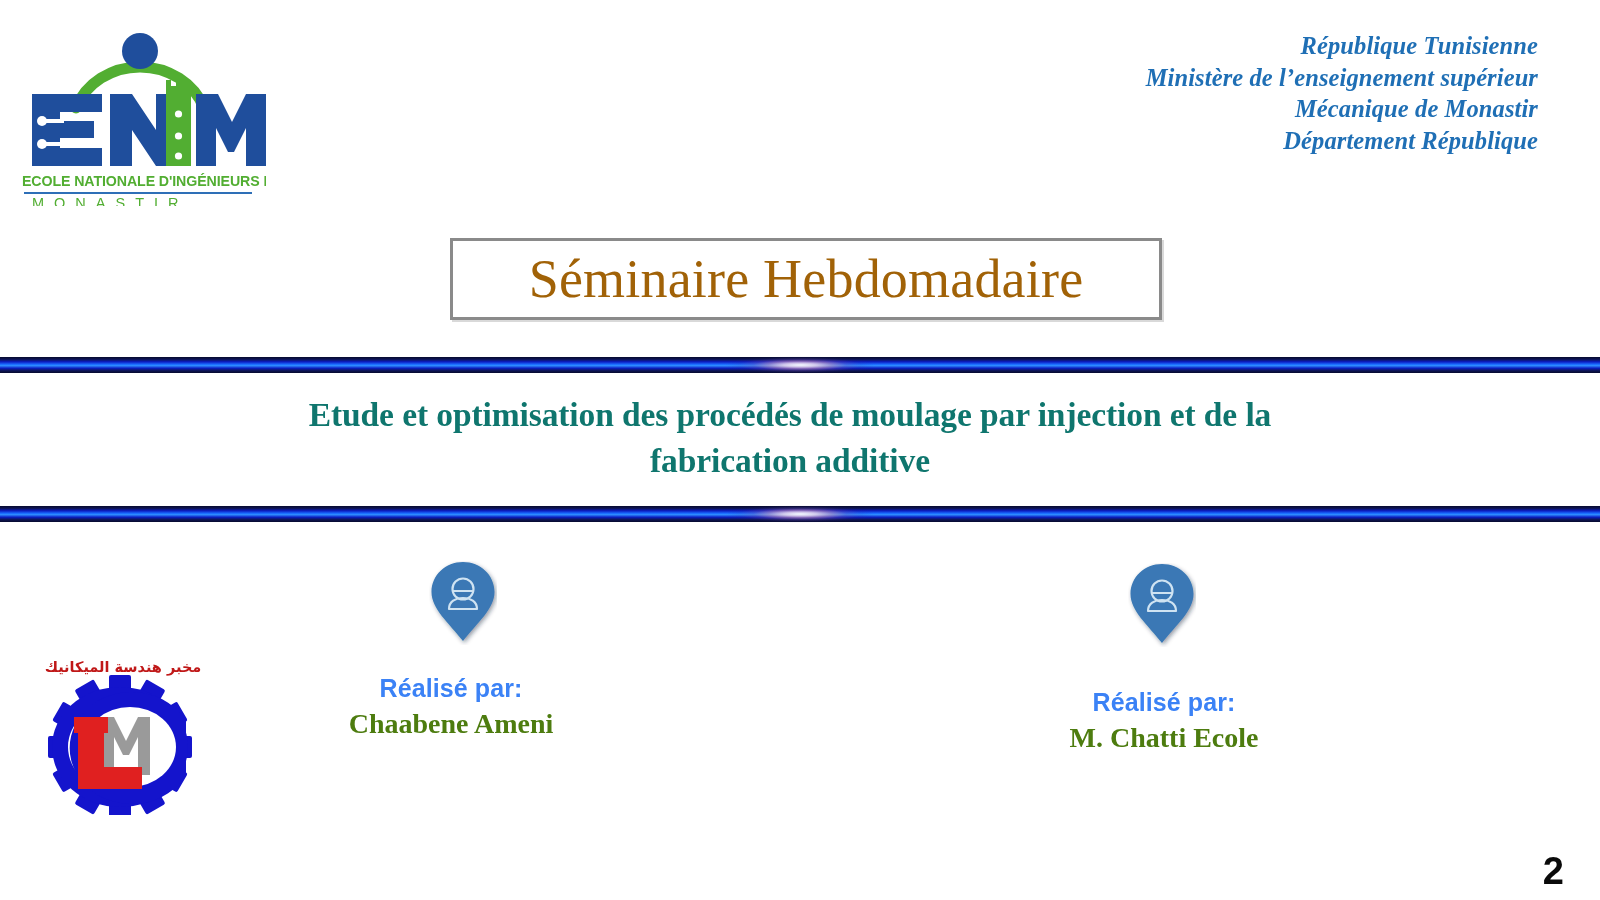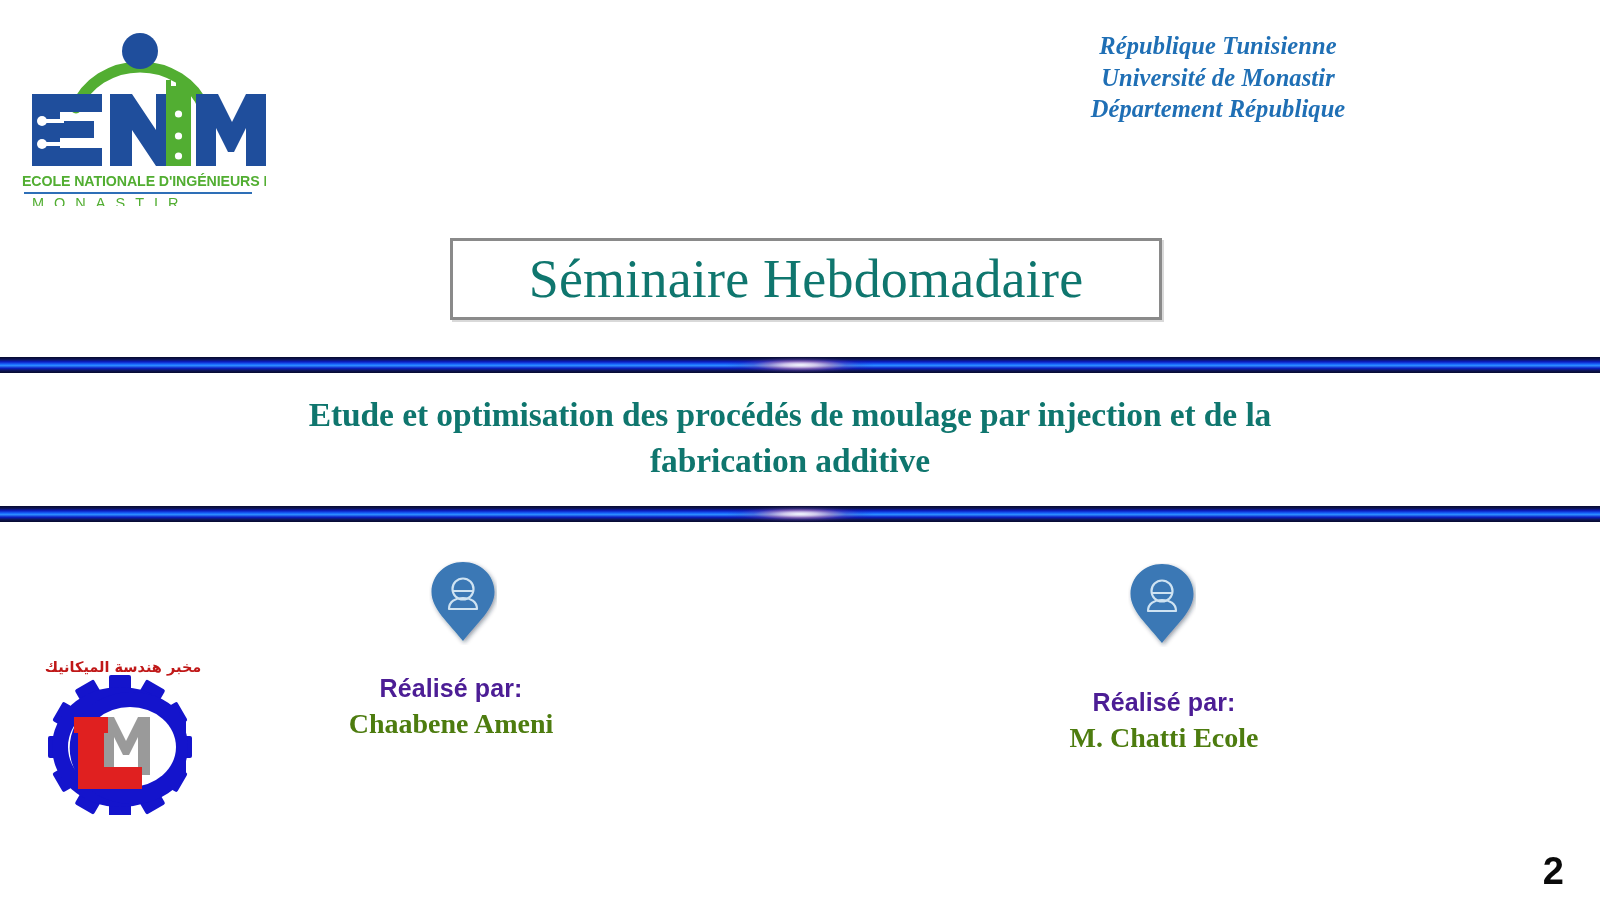--- a/index.html
+++ b/index.html
@@ -28,21 +28,21 @@
     height: 180px;
   }
   #enim-logo svg { display: block; }
 
   
   #header-block {
     position: absolute;
     right: 62px;
     top: 30px;
     width: 640px;
-    text-align: center;
+    text-align: right;
     font-family: "Liberation Serif", serif;
     font-style: italic;
     font-weight: bold;
     font-size: 24.5px;
     line-height: 31.5px;
     color: #1F6FB5;
     letter-spacing: 0.1px;
   }
   #header-block .hline { white-space: nowrap; }
 
@@ -58,21 +58,21 @@
     box-shadow: 2px 2px 0 0 #d9d9d9;
     background: #ffffff;
     display: flex;
     align-items: center;
     justify-content: center;
   }
   #title-box .title-text {
     font-family: "Liberation Serif", serif;
     font-weight: normal;
     font-size: 54px;
-    color: #0f766e;
+    color: #a16207;
     line-height: 1;
     letter-spacing: 0.2px;
   }
 
   
   .divider {
     position: absolute;
     left: 0;
     width: 1600px;
     height: 16px;
@@ -140,21 +140,21 @@
     text-align: center;
     width: 420px;
   }
   #credit-realise { left: 241px; top: 670px; }
   #credit-encadre { left: 954px; top: 684px; }
   .credit-role {
     font-family: "Liberation Sans", sans-serif;
     font-weight: bold;
     font-size: 25px;
     line-height: 36px;
-    color: #4c1d95;
+    color: #3b82f6;
     letter-spacing: 0.1px;
   }
   .credit-name {
     font-family: "Liberation Serif", serif;
     font-weight: bold;
     font-size: 28px;
     line-height: 36px;
     color: #4d7c0f;
   }
 
@@ -211,21 +211,22 @@
       <text x="8" y="160" fill="#52AE32" font-family="Liberation Sans, sans-serif" font-size="14.2" font-weight="bold" letter-spacing="-0.1">ECOLE NATIONALE D'INGÉNIEURS DE</text>
 
       <rect x="10" y="166" width="228" height="2" fill="#2E6FB7"></rect>
 
       <text x="18" y="182" fill="#52AE32" font-family="Liberation Sans, sans-serif" font-size="14.5" font-weight="normal" letter-spacing="10">MONASTIR</text>
     </svg>
   </div>
 
   <div id="header-block">
     <div class="hline">République Tunisienne</div>
-    <div class="hline">Université de Monastir</div>
+    <div class="hline">Ministère de l’enseignement supérieur</div>
+    <div class="hline">Mécanique de Monastir</div>
     <div class="hline">Département République</div>
   </div>
 
   <div id="title-box">
     <span class="title-text">Séminaire Hebdomadaire</span>
   </div>
 
   <div id="divider-top" class="divider">
     <div class="bar-outer"></div>
     <div class="bar-glow"></div>

